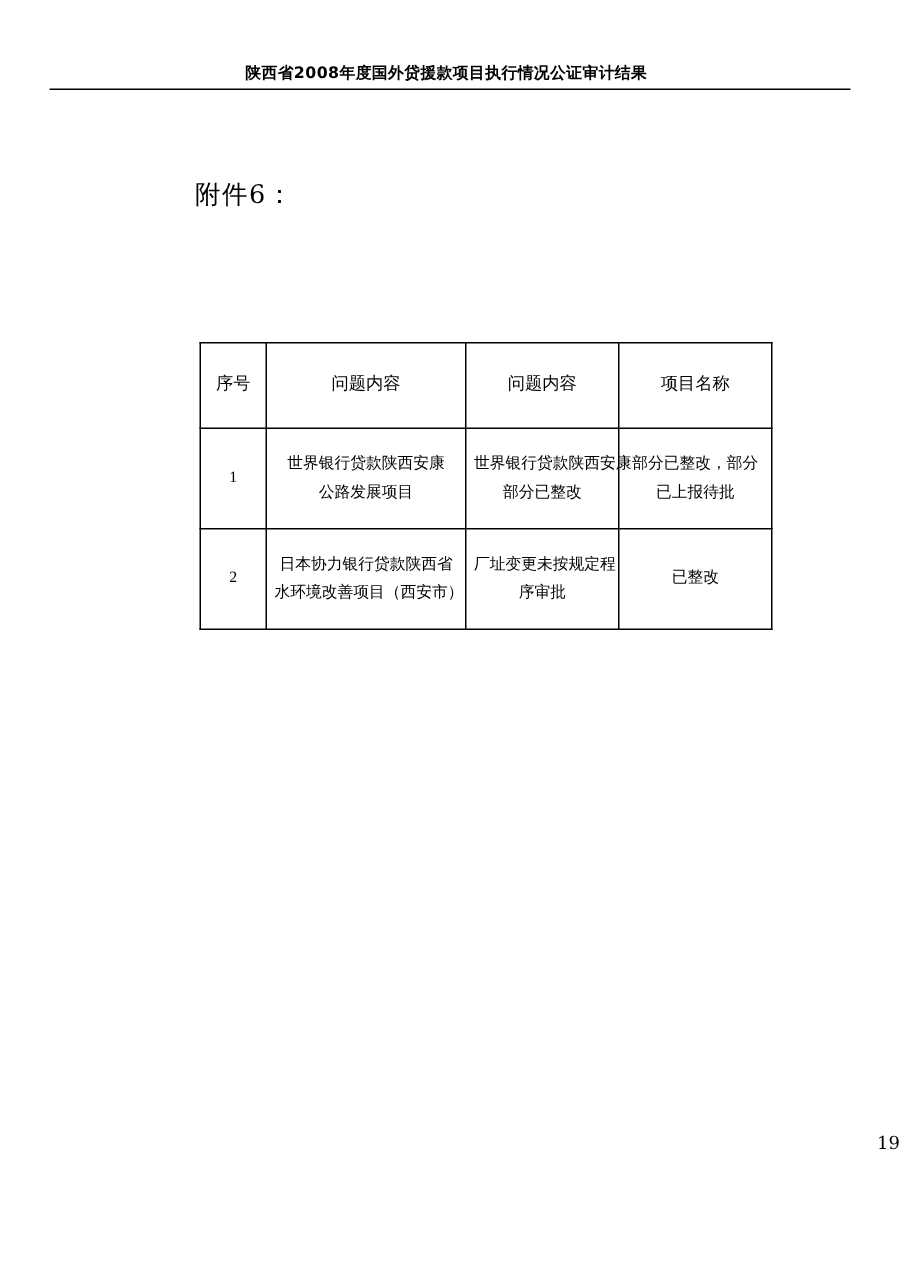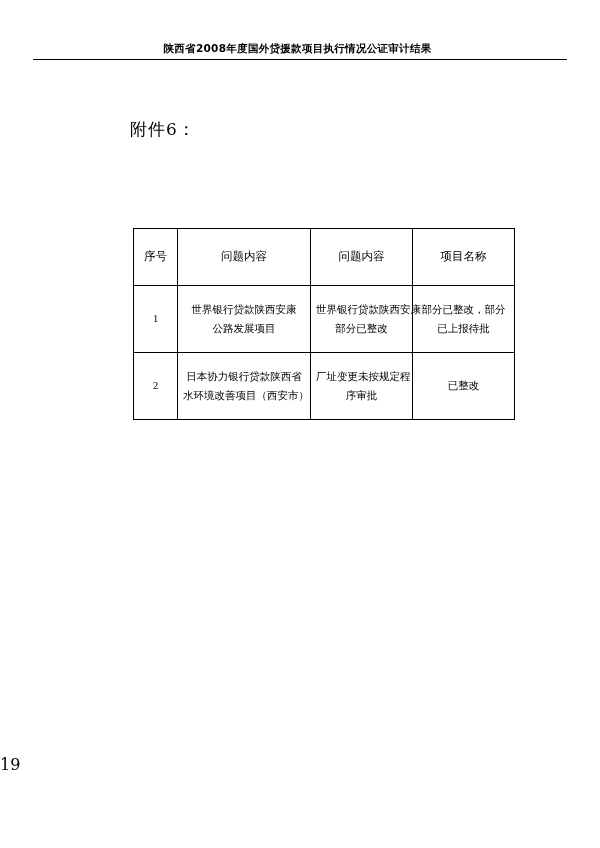--- a/index.html
+++ b/index.html
@@ -112,22 +112,22 @@
     display: block;
     white-space: nowrap;
   }
 
   
   .page-number {
     position: absolute;
     top: 755px;
     left: 0;
     width: 600px;
-    text-align: left;
-    font-size: 16px;
+    text-align: right;
+    font-size: 12px;
     font-family: "DejaVu Serif", serif;
   }
 </style>
 </head>
 <body>
 
 <div class="page">
 
   <div class="header">
     <div class="header-text">陕西省2008年度国外贷援款项目执行情况公证审计结果</div>

